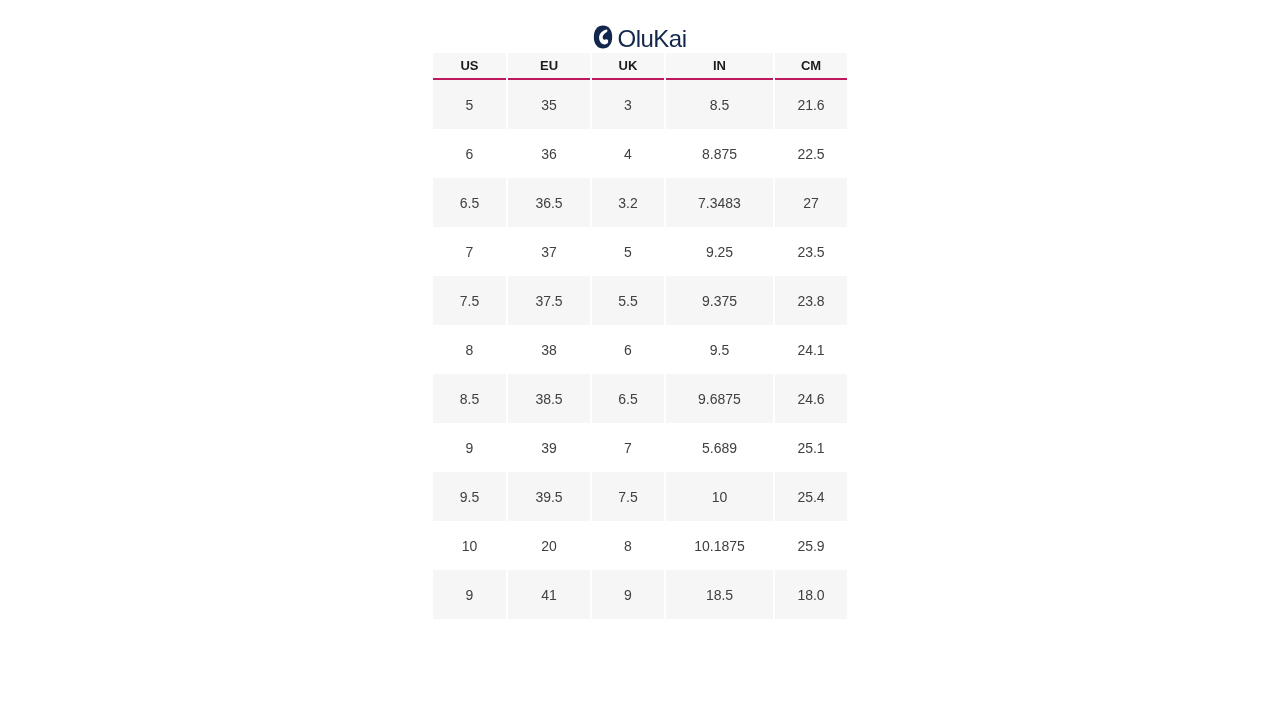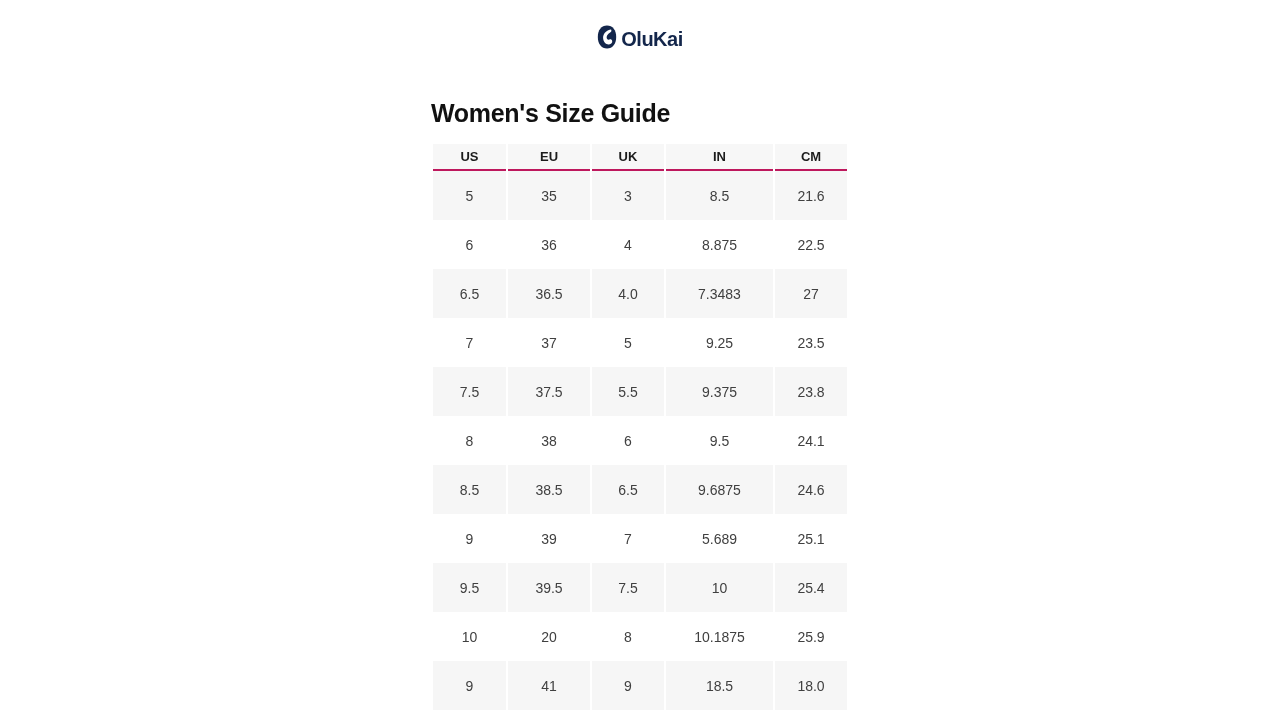--- a/index.html
+++ b/index.html
@@ -20,22 +20,22 @@
     display: flex;
     justify-content: center;
     padding-top: 25px;
   }
   .logo {
     display: flex;
     align-items: center;
     gap: 4px;
   }
   .logo-text {
-    font-size: 20px;
-    font-weight: bold;
+    font-size: 24px;
+    font-weight: normal;
     letter-spacing: -0.5px;
     color: #13264b;
     line-height: 24px;
   }
   
   .content {
     width: 418px;
     margin: 0 auto;
   }
   .page-title {
@@ -85,21 +85,20 @@
         <svg width="20" height="24" viewBox="0 0 20 24" aria-hidden="true">
           <path d="M10 .5C4.4.5.8 5.2.8 12S4.4 23.5 10 23.5 19.2 18.8 19.2 12 15.6.5 10 .5z" fill="#13264b"></path>
           <path d="M13.6 4.4c-4.9 1-7.8 4.7-7.5 8.9.3 3.7 2.9 6.5 5.9 6.2 2.2-.2 3.5-1.8 3.2-3.4-.2-1.5-1.7-2.2-2.8-1.5-.8.5-1.9.2-2.4-.9-.8-1.8-.1-4.4 3.8-6.8.9-.5.8-2.7-.2-2.5z" fill="#ffffff"></path>
         </svg>
       </span>
       <span class="logo-text">OluKai</span>
     </div>
   </div>
 
   <div class="content">
-    <h1 class="page-title">Women's Size Guide</h1>
 
     <table class="size-table">
       <colgroup>
         <col style="width:73px">
         <col style="width:82px">
         <col style="width:72px">
         <col style="width:107px">
         <col style="width:72px">
       </colgroup>
       <thead>
@@ -122,21 +121,21 @@
           <tr>
             <td>6</td>
             <td>36</td>
             <td>4</td>
             <td>8.875</td>
             <td>22.5</td>
           </tr>
           <tr>
             <td>6.5</td>
             <td>36.5</td>
-            <td>4.0</td>
+            <td>3.2</td>
             <td>7.3483</td>
             <td>27</td>
           </tr>
           <tr>
             <td>7</td>
             <td>37</td>
             <td>5</td>
             <td>9.25</td>
             <td>23.5</td>
           </tr>

